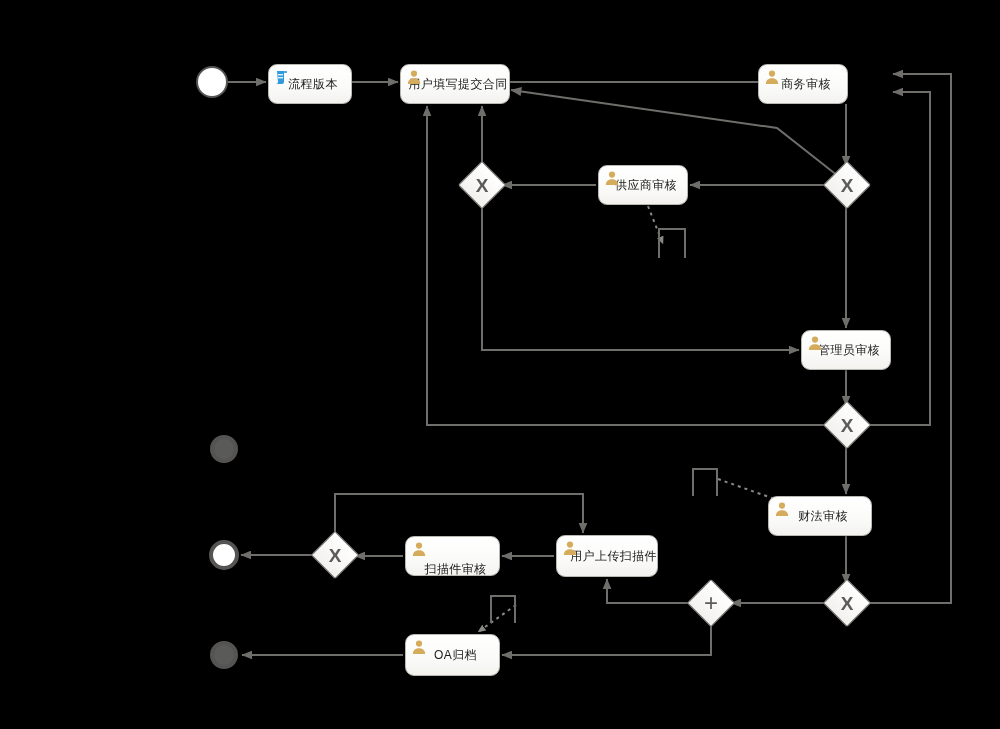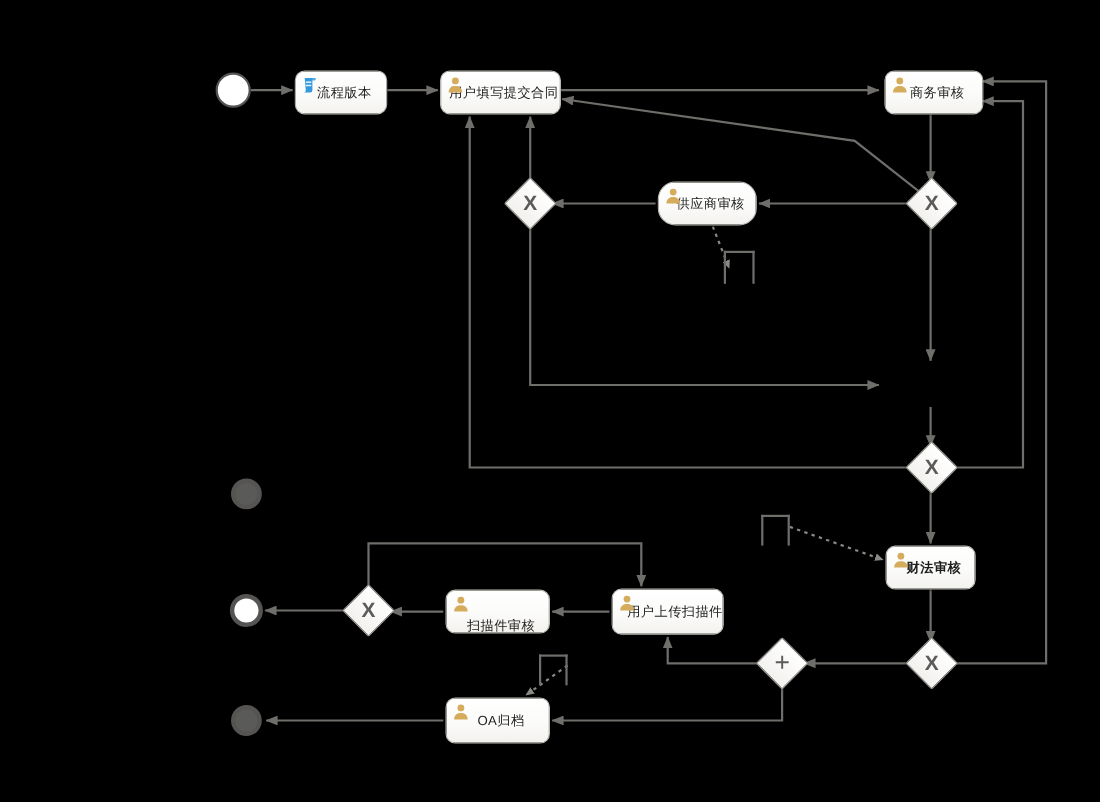--- a/index.html
+++ b/index.html
@@ -153,38 +153,45 @@
   </div>
 
   <div class="task" style="left:400px;top:64px;width:110px;height:40px;">
     <svg class="tic" viewBox="0 0 16 16">
       <circle cx="8" cy="4.6" r="3.1" fill="#d5ab5c"></circle>
       <path d="M1.8 15 C2 10.6 5 9.2 8 9.2 C11 9.2 14 10.6 14.2 15 Z" fill="#d5ab5c"></path>
     </svg>
     <span class="lbl">用户填写提交合同</span>
   </div>
 
-  <div class="task" style="left:804px;top:64px;width:90px;height:40px;">
+  <div class="task" style="left:758px;top:64px;width:90px;height:40px;">
     <svg class="tic" viewBox="0 0 16 16">
       <circle cx="8" cy="4.6" r="3.1" fill="#d5ab5c"></circle>
       <path d="M1.8 15 C2 10.6 5 9.2 8 9.2 C11 9.2 14 10.6 14.2 15 Z" fill="#d5ab5c"></path>
     </svg>
     <span class="lbl">商务审核</span>
   </div>
 
-  <div class="task" style="left:598px;top:165px;width:90px;height:40px;border-radius:16px;">
+  <div class="task" style="left:598px;top:165px;width:90px;height:40px;">
     <svg class="tic" viewBox="0 0 16 16">
       <circle cx="8" cy="4.6" r="3.1" fill="#d5ab5c"></circle>
       <path d="M1.8 15 C2 10.6 5 9.2 8 9.2 C11 9.2 14 10.6 14.2 15 Z" fill="#d5ab5c"></path>
     </svg>
     <span class="lbl">供应商审核</span>
   </div>
 
-
-  <div class="task" style="left:805px;top:496px;width:82px;height:40px;font-weight:bold;">
+  <div class="task" style="left:801px;top:330px;width:90px;height:40px;">
+    <svg class="tic" viewBox="0 0 16 16">
+      <circle cx="8" cy="4.6" r="3.1" fill="#d5ab5c"></circle>
+      <path d="M1.8 15 C2 10.6 5 9.2 8 9.2 C11 9.2 14 10.6 14.2 15 Z" fill="#d5ab5c"></path>
+    </svg>
+    <span class="lbl">管理员审核</span>
+  </div>
+
+  <div class="task" style="left:768px;top:496px;width:104px;height:40px;">
     <svg class="tic" viewBox="0 0 16 16">
       <circle cx="8" cy="4.6" r="3.1" fill="#d5ab5c"></circle>
       <path d="M1.8 15 C2 10.6 5 9.2 8 9.2 C11 9.2 14 10.6 14.2 15 Z" fill="#d5ab5c"></path>
     </svg>
     <span class="lbl">财法审核</span>
   </div>
 
   <div class="task" style="left:556px;top:535px;width:102px;height:42px;justify-content:flex-end;">
     <svg class="tic" viewBox="0 0 16 16">
       <circle cx="8" cy="4.6" r="3.1" fill="#d5ab5c"></circle>

